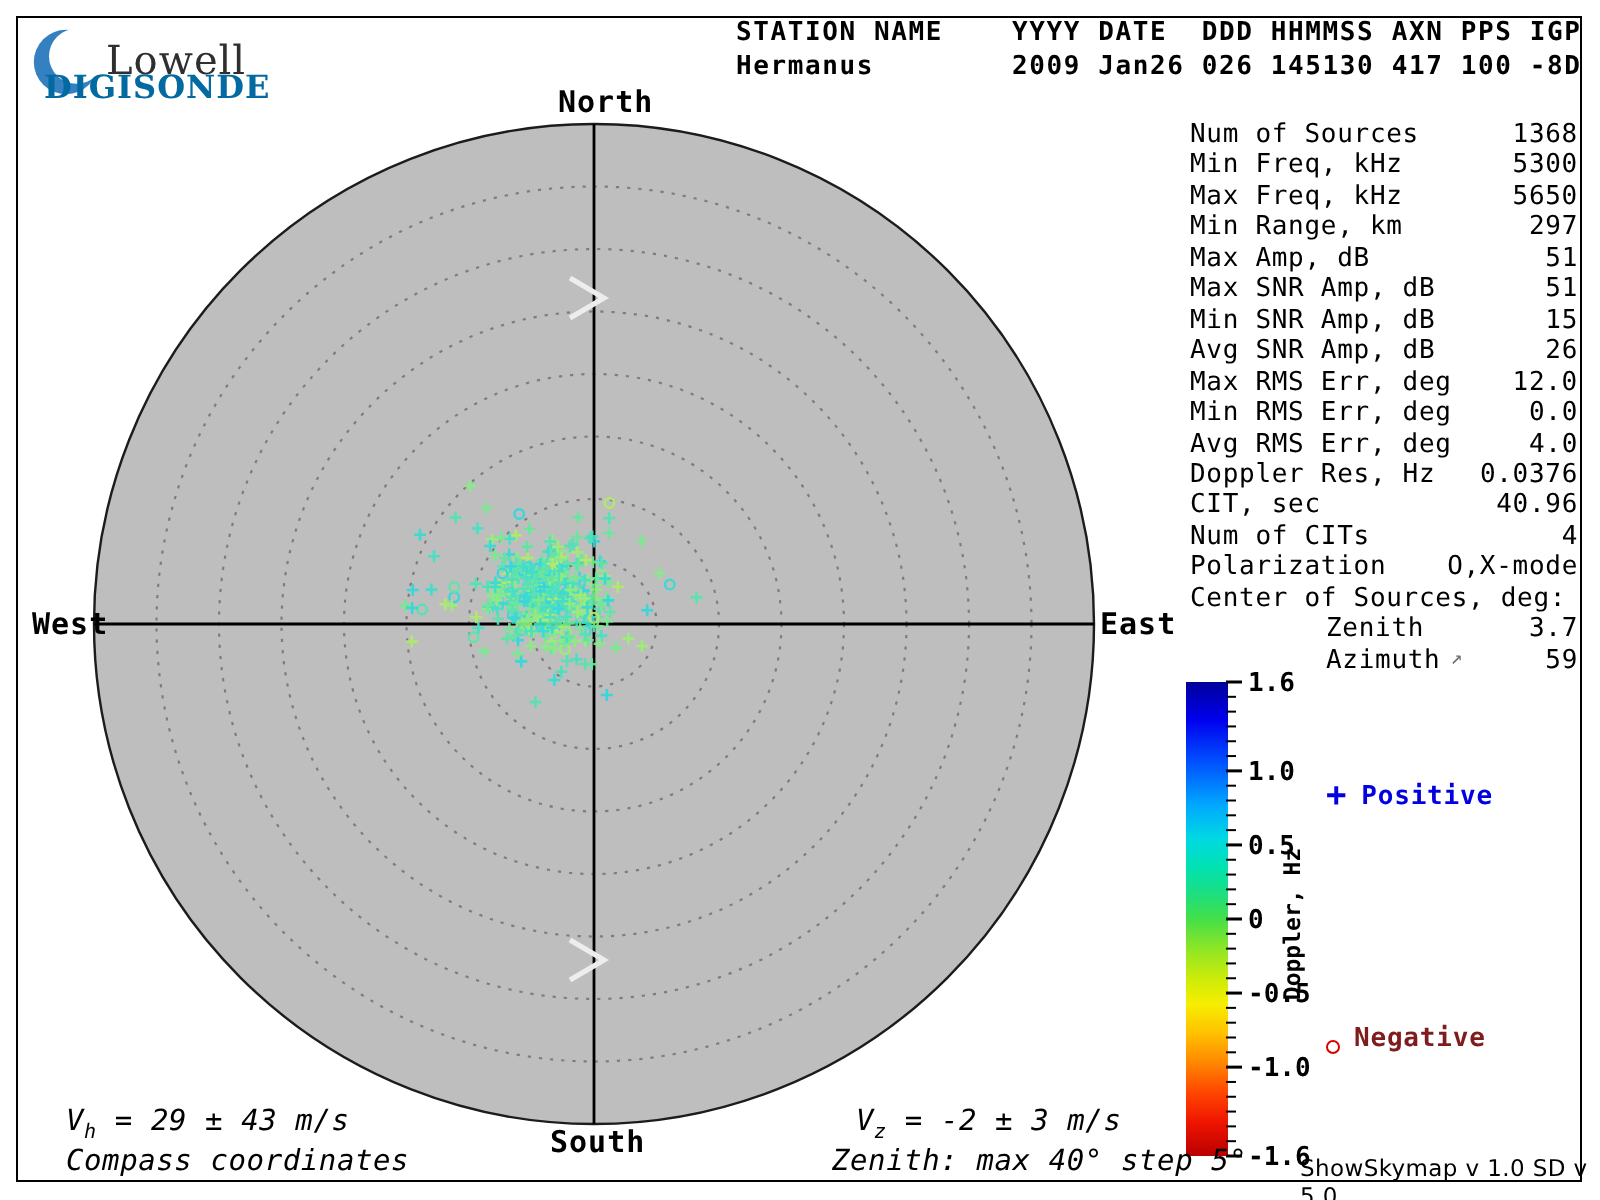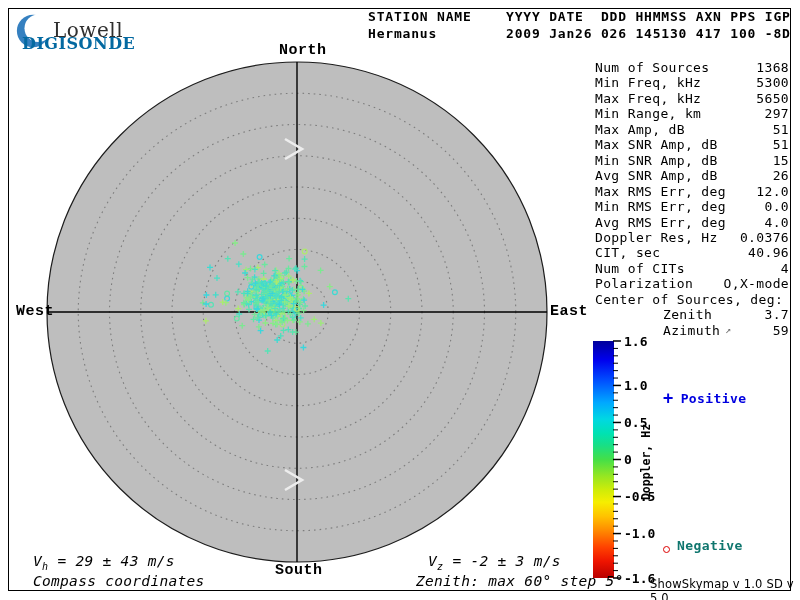--- a/index.html
+++ b/index.html
@@ -13,36 +13,36 @@
   .logo{position:absolute;left:13px;top:10px;width:120px;height:40px;font-family:"DejaVu Serif","Liberation Serif",serif;}
   .crescent{position:absolute;left:2px;top:2px;width:38px;height:38px;}
   .lowell{position:absolute;left:40px;top:8px;font-size:20px;color:#2f2f2f;letter-spacing:.5px;}
   .digisonde{position:absolute;left:9px;top:24px;font-size:16px;font-weight:bold;color:#0369a1;letter-spacing:.5px;}
 
   
   .header{position:absolute;left:368px;top:9px;font-size:13px;font-weight:bold;letter-spacing:.8px;line-height:16.5px;}
   .hrow{white-space:pre;}
 
   
-  .compass{position:absolute;font-size:15px;font-weight:bold;letter-spacing:.5px;font-family:Liberation Mono, monospace;}
+  .compass{position:absolute;font-size:15px;font-weight:bold;letter-spacing:.5px;}
   .north{left:279px;top:42px;}
   .south{left:275px;top:562px;}
   .west{left:16px;top:303px;}
   .east{left:550px;top:303px;text-align:right;}
 
   
   .stats{position:absolute;left:595px;top:60px;width:194px;font-size:13px;letter-spacing:.35px;}
   .stat-row{display:flex;justify-content:space-between;line-height:15.45px;white-space:pre;gap:20px;}
   .stat-row.indent{padding-left:68px;}
   .az-arrow{color:#6f6f6f;font-size:10px;margin-left:5px;position:relative;top:-2px;}
 
   
   .legend{position:absolute;display:flex;align-items:center;gap:7px;font-weight:bold;font-size:13px;letter-spacing:.4px;}
   .legend.pos{left:663px;top:391px;color:#0000E0;}
-  .legend.neg{left:663px;top:538px;color:#0f766e;align-items:flex-end;}
+  .legend.neg{left:663px;top:512px;color:#7f1d1d;align-items:flex-end;}
   .plus-sym{font-size:17px;font-weight:bold;line-height:13px;}
   .circ-sym{display:inline-block;width:7px;height:7px;border:1.6px solid #DD0000;border-radius:50%;box-sizing:border-box;}
 
   .foot{position:absolute;font-size:14.5px;font-style:italic;letter-spacing:.3px;}
   .vh{left:33px;top:553px;}
   .coordnote{left:33px;top:573px;}
   .vz{left:428px;top:553px;}
   .zenithnote{left:416px;top:573px;}
   sub{font-size:10px;}
   .version{position:absolute;left:650px;top:577px;font-family:"DejaVu Sans","Liberation Sans",sans-serif;font-size:11.5px;letter-spacing:.2px;}
@@ -597,15 +597,15 @@
     <span>Positive</span>
   </div>
   <div class="legend neg">
     <span class="circ-sym"></span>
     <span>Negative</span>
   </div>
 
   <div class="foot vh"><span>V</span><sub>h</sub><span> = 29 ± 43 m/s</span></div>
   <div class="foot coordnote">Compass coordinates</div>
   <div class="foot vz"><span>V</span><sub>z</sub><span> = -2 ± 3 m/s</span></div>
-  <div class="foot zenithnote">Zenith: max 60°  step 5°</div>
+  <div class="foot zenithnote">Zenith: max 40°  step 5°</div>
   <div class="version">ShowSkymap v 1.0   SD v 5.0</div>
 </div>
 
 </body></html>

